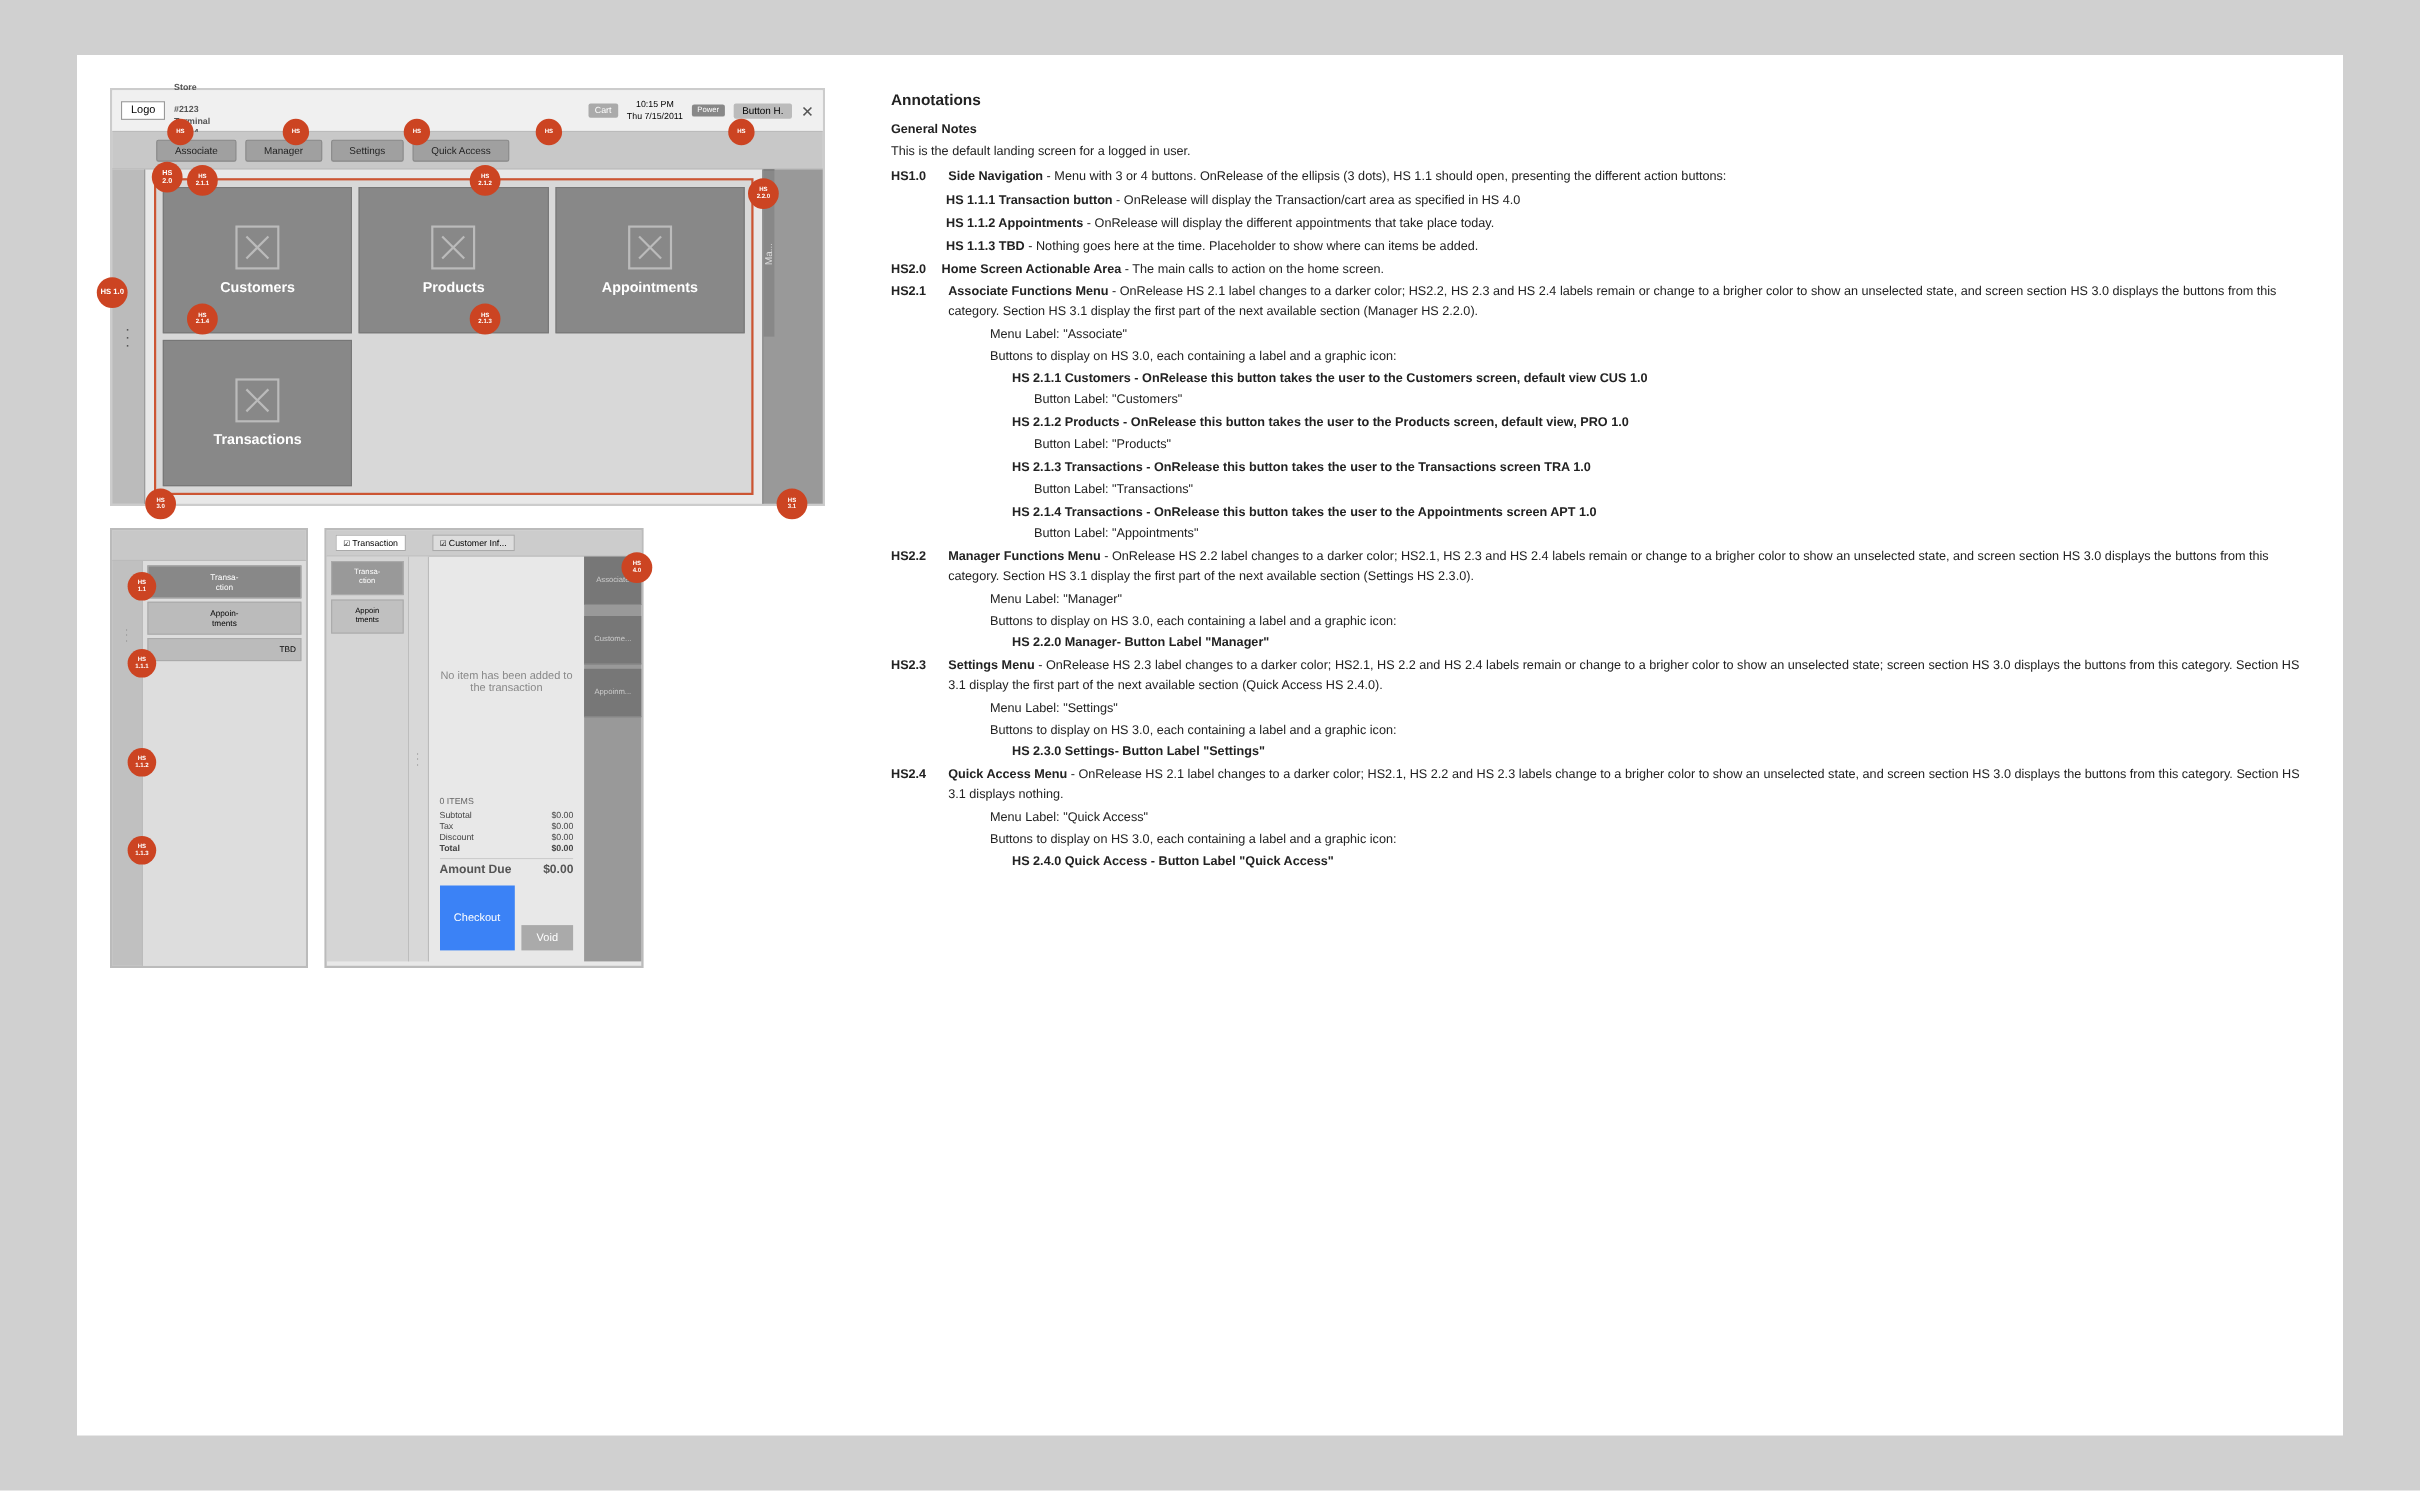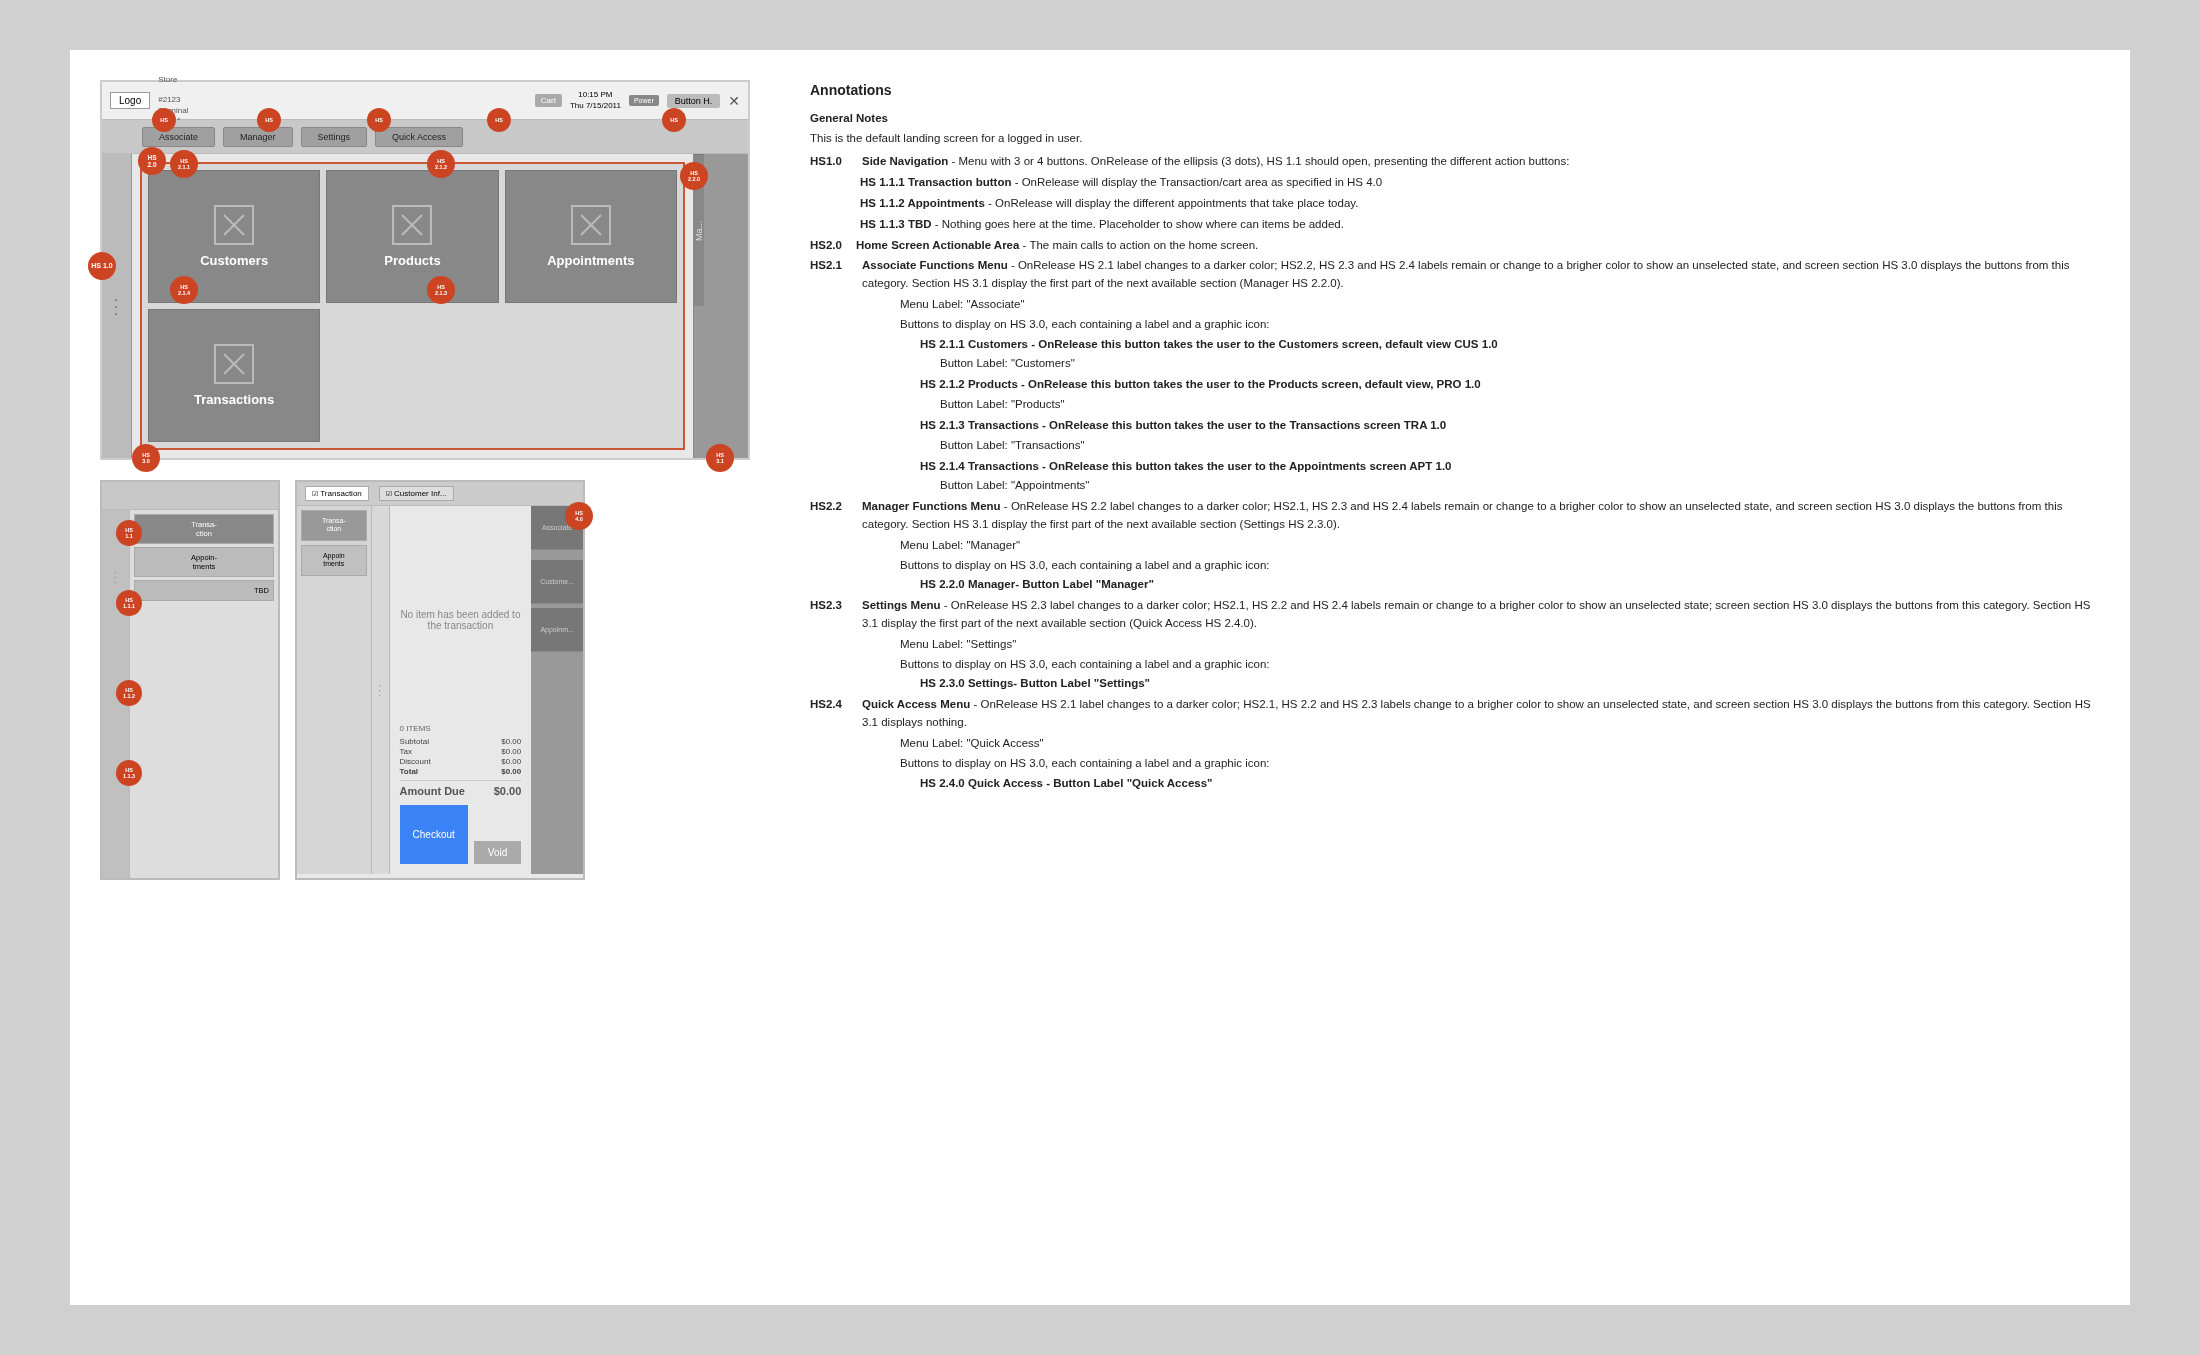--- a/index.html
+++ b/index.html
@@ -56,20 +56,21 @@
     .wf-logo {
       border: 1px solid #999;
       padding: 2px 8px;
       font-size: 10px;
       background: #fff;
     }
     .wf-store-info {
       font-size: 8px;
       color: #555;
       line-height: 1.3;
+      font-weight: bold;
     }
     .wf-store-info span { display: block; }
     .wf-spacer { flex: 1; }
     .wf-cart {
       background: #aaa;
       color: #fff;
       font-size: 8px;
       padding: 2px 6px;
       border-radius: 2px;
     }
@@ -224,21 +225,21 @@
       flex-shrink: 0;
     }
 
     .wf-bottom-header {
       background: #ccc;
       border-bottom: 1px solid #bbb;
       padding: 4px 8px;
       font-size: 9px;
       display: flex;
       align-items: center;
-      gap: 10px;
+      gap: 24px;
     }
     .wf-tab-active {
       background: #fff;
       border: 1px solid #aaa;
       padding: 2px 6px;
       font-size: 8px;
       display: flex; align-items: center; gap: 2px;
     }
     .wf-tab-inactive {
       border: 1px solid #aaa;

